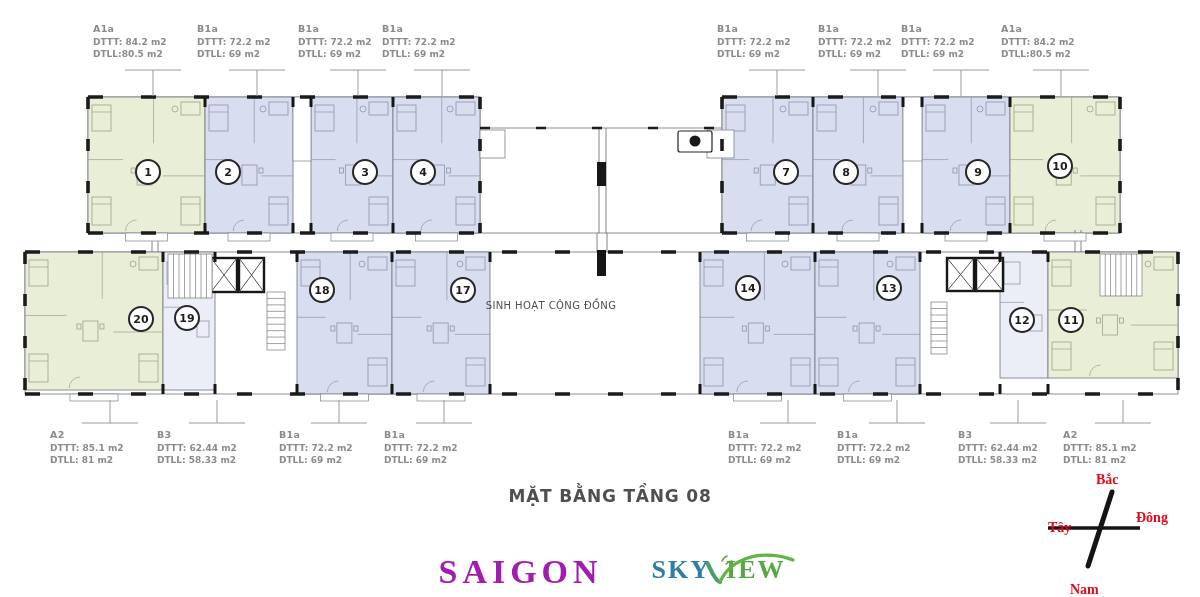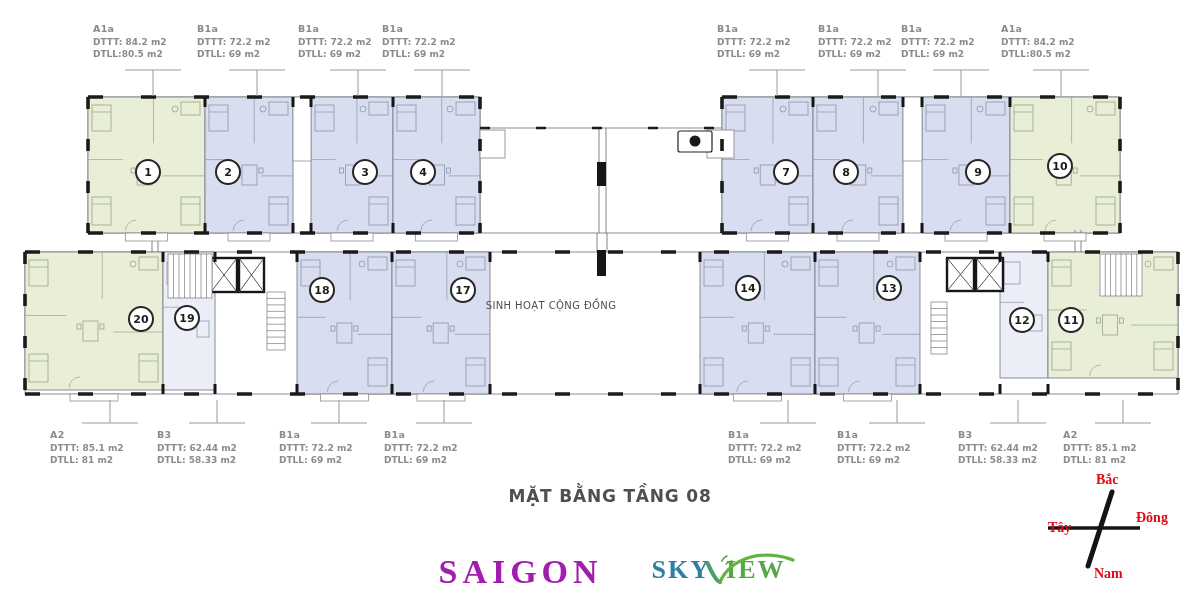--- a/index.html
+++ b/index.html
@@ -597,14 +597,14 @@
     </span>
   </div>
 
   <svg id="compass-svg" width="1200" height="597">
     <line x1="1048" y1="528" x2="1140" y2="528" stroke="#141414" stroke-width="3.6"></line>
     <line x1="1112" y1="492" x2="1088" y2="566" stroke="#141414" stroke-width="5" stroke-linecap="round"></line>
   </svg>
   <div class="cmp" style="left:1096px;top:472px;">Bắc</div>
   <div class="cmp" style="left:1136px;top:510px;">Đông</div>
   <div class="cmp" style="left:1048px;top:520px;">Tây</div>
-  <div class="cmp" style="left:1070px;top:566px;margin-left:24px;">Nam</div>
+  <div class="cmp" style="left:1070px;top:582px;">Nam</div>
 </div>
 
 </body></html>

